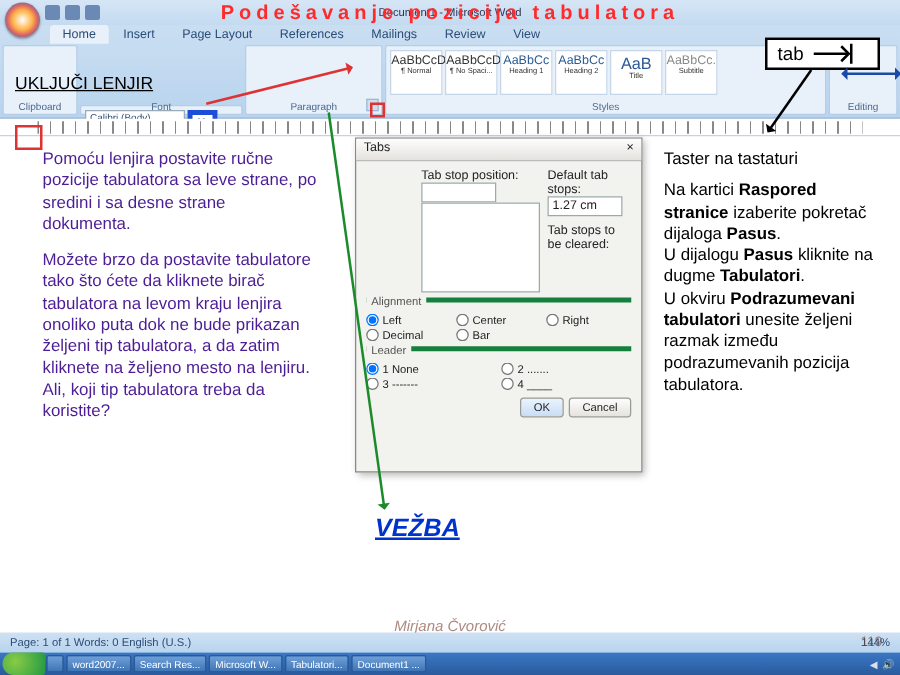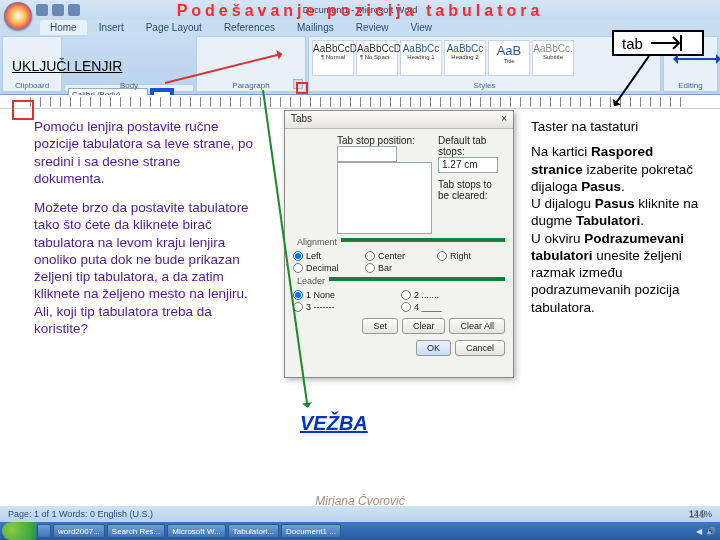--- a/index.html
+++ b/index.html
@@ -112,21 +112,21 @@
     </div>
     <div class="groups">
       <div class="group g-clip">
           <div class="group-label">Clipboard</div>
         </div>
       <div class="group g-font">
         <div style="padding:3px;display:flex;gap:2px;">
           <div style="background:#fff;border:1px solid #9ab;height:14px;width:80px;font-size:8px;padding:1px 3px">Calibri (Body)</div>
           <div style="background:#fff;border:4px solid #1d4ed8;height:14px;width:24px;font-size:8px;padding:1px 3px">11</div>
         </div>
-        <div class="group-label">Body</div>
+        <div class="group-label">Font</div>
       </div>
       <div class="group g-para">
         <div class="para-arrow"></div>
         <div class="group-label">Paragraph</div>
       </div>
       <div class="group g-styles">
         <div class="styles-row">
           <div class="style-box">
               <div class="aa">AaBbCcDc</div>
               <div>¶ Normal</div>
@@ -250,25 +250,20 @@
             </label>
           <label>
               <input type="radio" style="">
               <span>3 -------</span>
             </label>
           <label>
               <input type="radio" style="">
               <span>4 ____</span>
             </label>
         </div>
-      </div>
-      <div class="dlg-btns">
-        <div class="dlg-btn">Set</div>
-        <div class="dlg-btn">Clear</div>
-        <div class="dlg-btn">Clear All</div>
       </div>
       <div class="dlg-btns">
         <div class="dlg-btn" style="background:linear-gradient(#eaf3fd,#c8ddf5)">OK</div>
         <div class="dlg-btn">Cancel</div>
       </div>
     </div>
   </div>
 
   <div class="vezba">VEŽBA</div>
 

